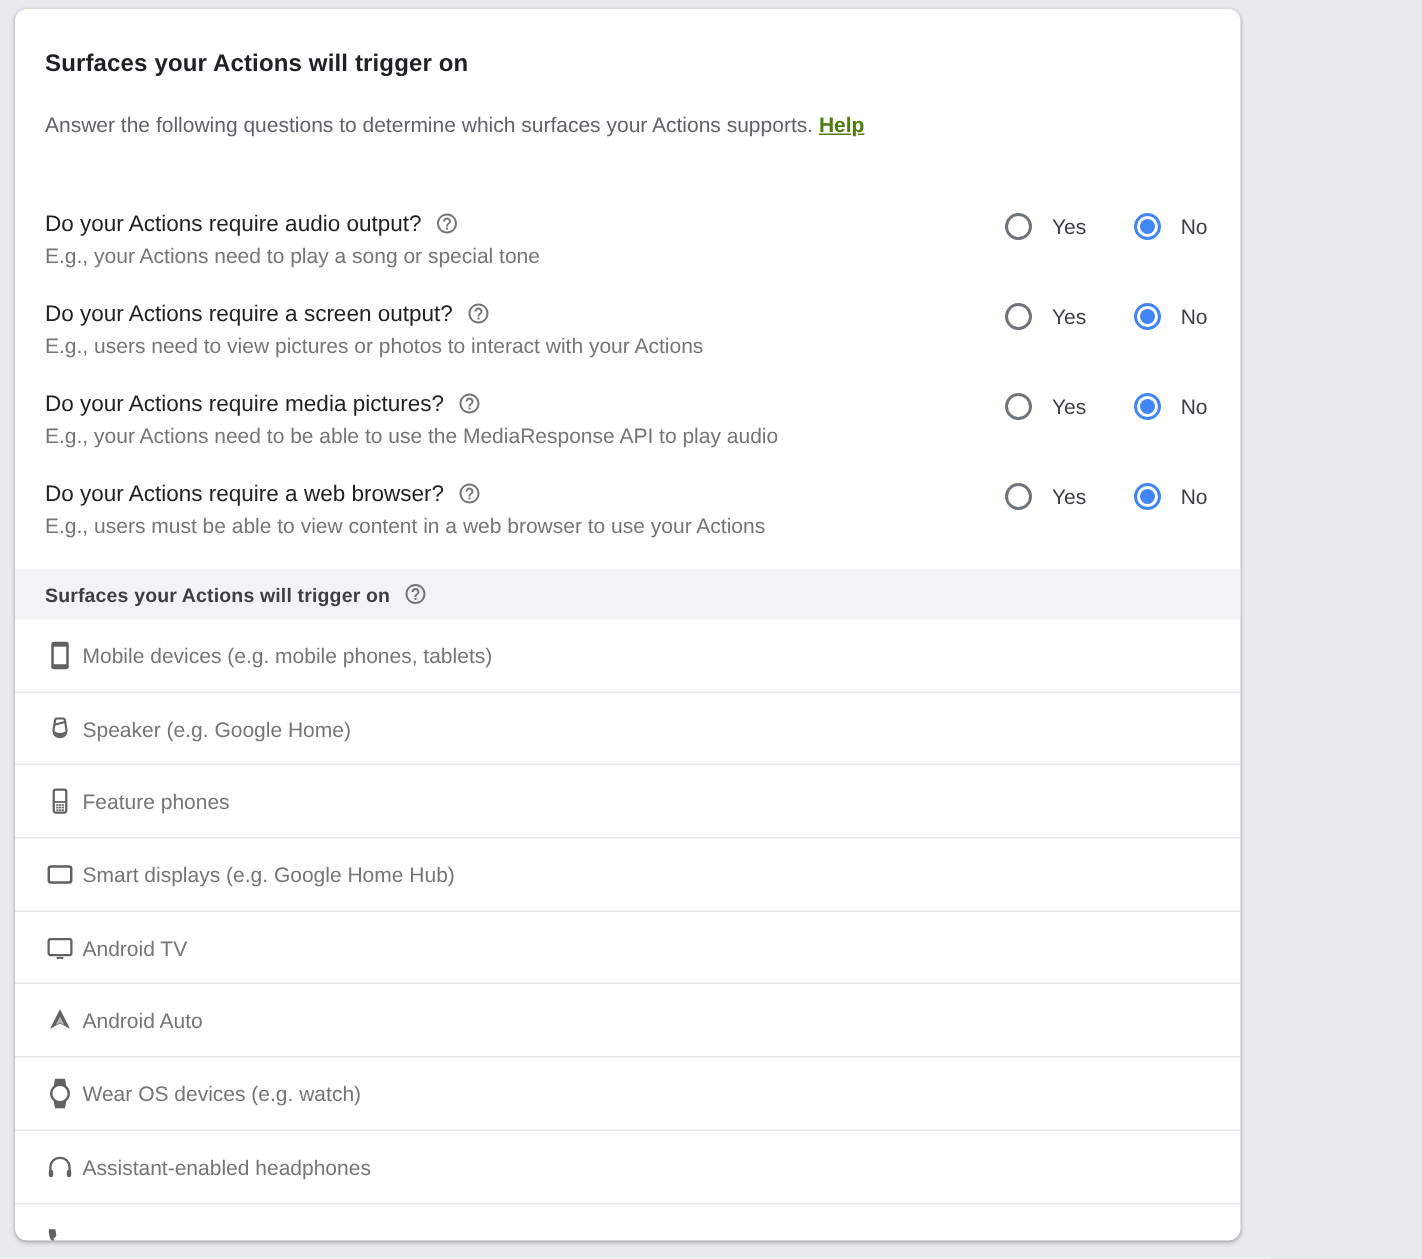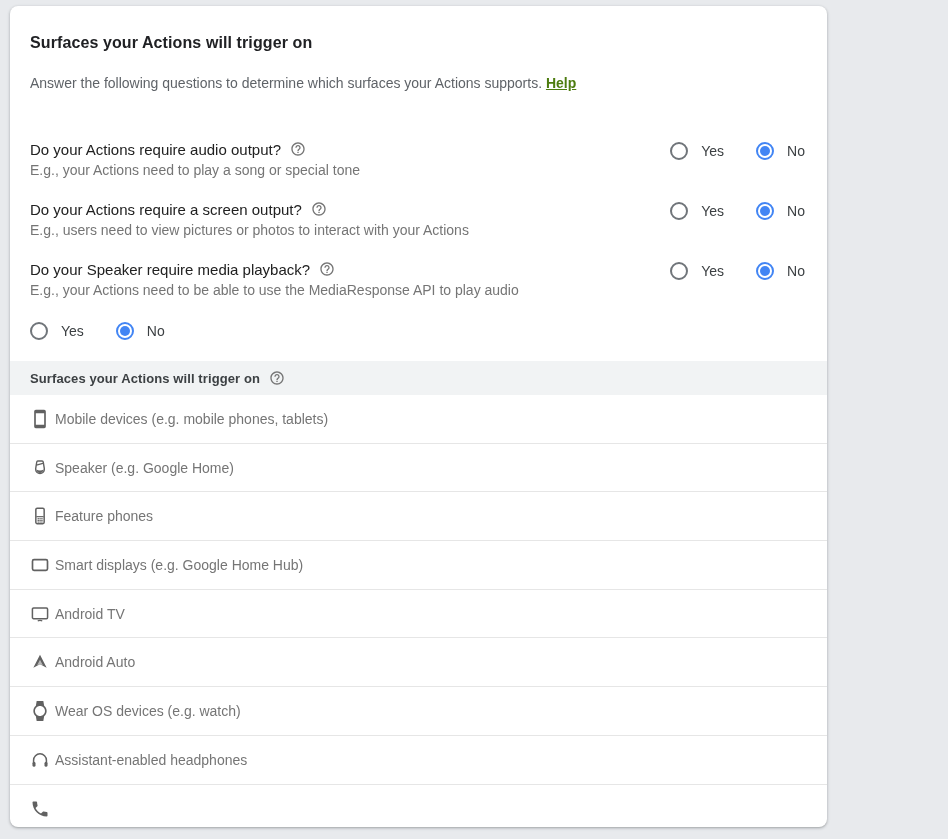--- a/index.html
+++ b/index.html
@@ -123,21 +123,21 @@
         <label class="radio-opt selected">
           <span class="radio-circle"></span>
           <span class="radio-label">No</span>
         </label>
       </div>
     </div>
 
     <div class="q-block">
       <div class="q-left">
         <div class="q-title-row">
-          <span class="q-title">Do your Speaker require media playback?</span>
+          <span class="q-title">Do your Actions require media pictures?</span>
           <span class="help-icon">
             <svg viewBox="0 0 24 24">
                 <path fill="#757575" d="M11 16h2v2h-2zm1-14C6.48 2 2 6.48 2 12s4.48 10 10 10 10-4.48 10-10S17.52 2 12 2zm0 18c-4.41 0-8-3.59-8-8s3.59-8 8-8 8 3.59 8 8-3.59 8-8 8zm0-14c-2.21 0-4 1.79-4 4h2c0-1.1.9-2 2-2s2 .9 2 2c0 2-3 1.75-3 5h2c0-2.25 3-2.5 3-5 0-2.21-1.79-4-4-4z"></path>
               </svg>
           </span>
         </div>
         <div class="q-sub">E.g., your Actions need to be able to use the MediaResponse API to play audio</div>
       </div>
       <div class="radios">
         <label class="radio-opt">
@@ -145,20 +145,31 @@
           <span class="radio-label">Yes</span>
         </label>
         <label class="radio-opt selected">
           <span class="radio-circle"></span>
           <span class="radio-label">No</span>
         </label>
       </div>
     </div>
 
     <div class="q-block">
+      <div class="q-left">
+        <div class="q-title-row">
+          <span class="q-title">Do your Actions require a web browser?</span>
+          <span class="help-icon">
+            <svg viewBox="0 0 24 24">
+                <path fill="#757575" d="M11 16h2v2h-2zm1-14C6.48 2 2 6.48 2 12s4.48 10 10 10 10-4.48 10-10S17.52 2 12 2zm0 18c-4.41 0-8-3.59-8-8s3.59-8 8-8 8 3.59 8 8-3.59 8-8 8zm0-14c-2.21 0-4 1.79-4 4h2c0-1.1.9-2 2-2s2 .9 2 2c0 2-3 1.75-3 5h2c0-2.25 3-2.5 3-5 0-2.21-1.79-4-4-4z"></path>
+              </svg>
+          </span>
+        </div>
+        <div class="q-sub">E.g., users must be able to view content in a web browser to use your Actions</div>
+      </div>
       <div class="radios">
         <label class="radio-opt">
           <span class="radio-circle"></span>
           <span class="radio-label">Yes</span>
         </label>
         <label class="radio-opt selected">
           <span class="radio-circle"></span>
           <span class="radio-label">No</span>
         </label>
       </div>

